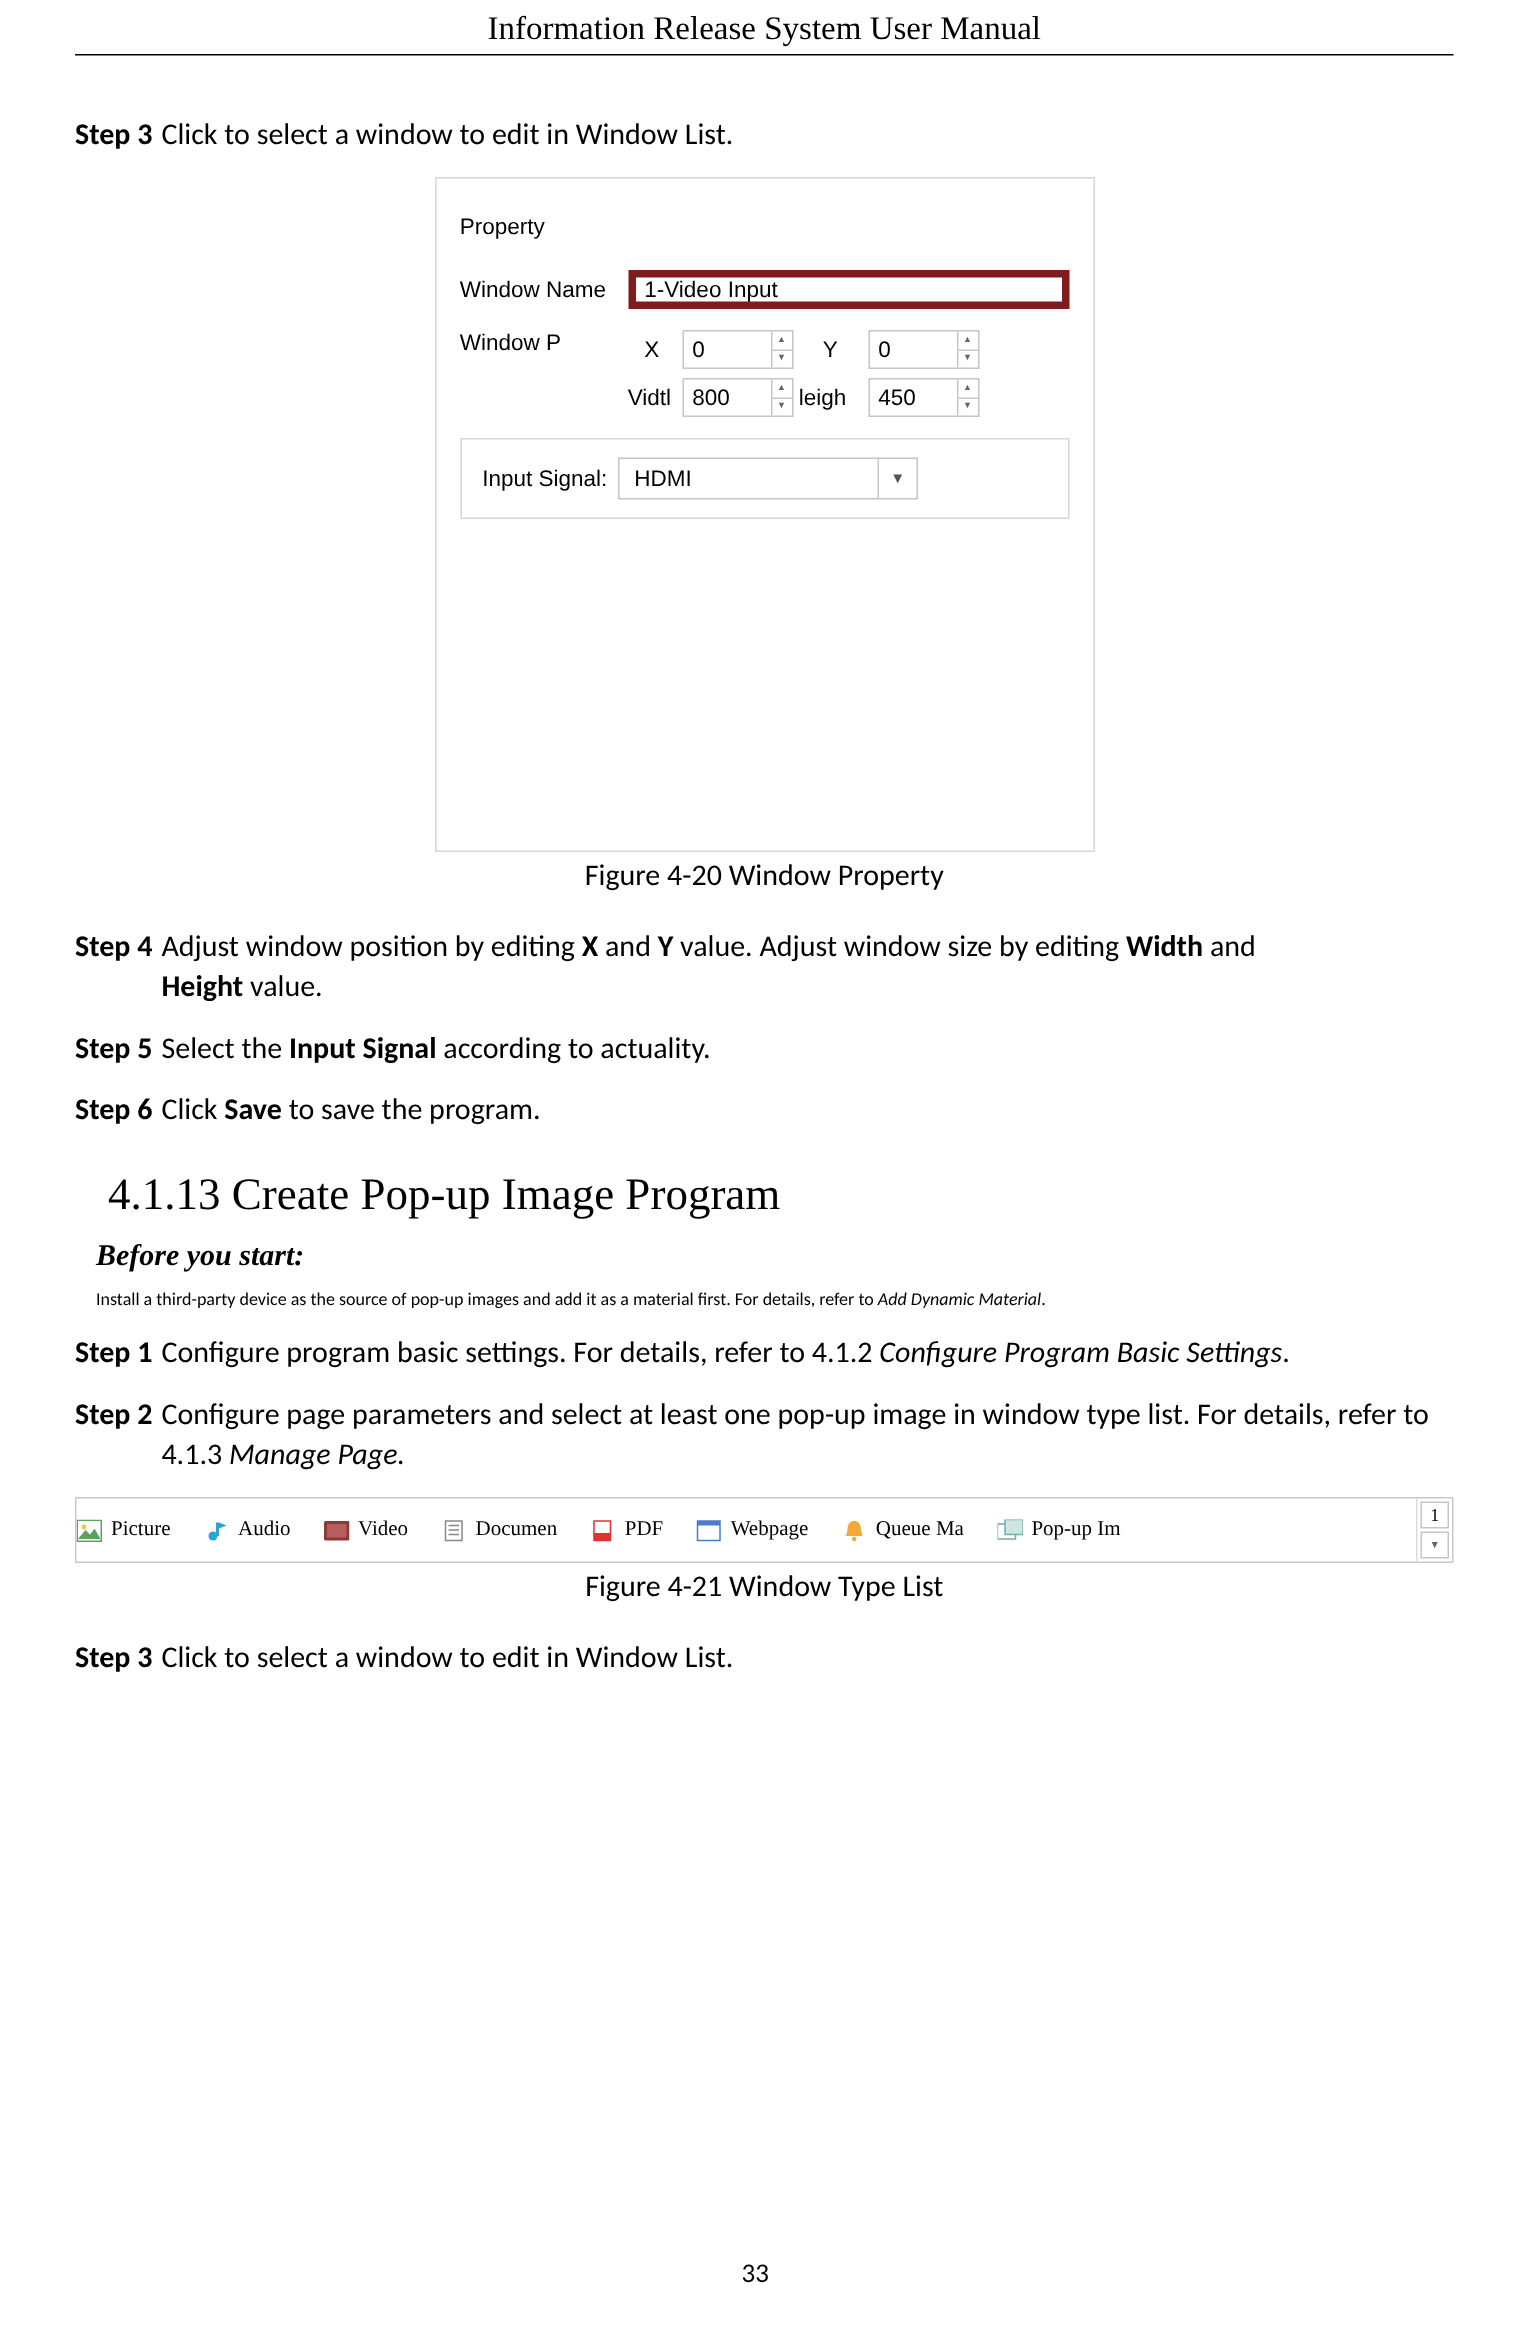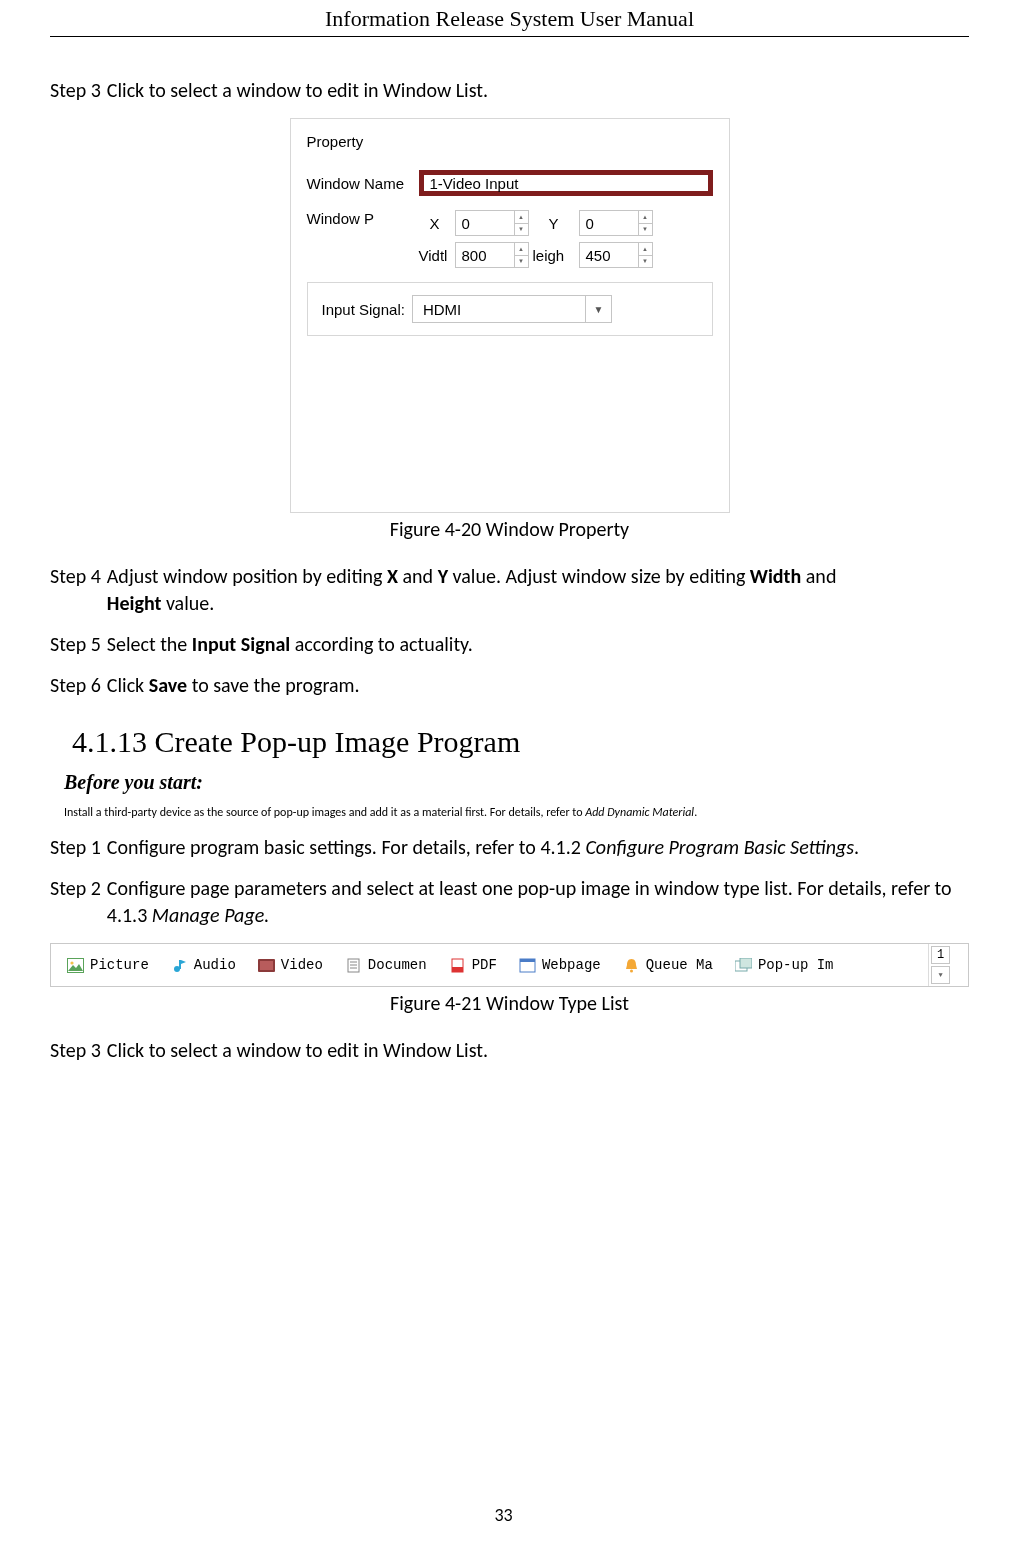--- a/index.html
+++ b/index.html
@@ -24,21 +24,21 @@
     border: none;
     border-top: 1.5px solid #000;
     margin-bottom: 40px;
   }
   .step-row {
     font-size: 20px;
     line-height: 1.35;
     margin-bottom: 14px;
     display: flex;
   }
-  .step-label { font-weight: normal; white-space: nowrap; }
+  .step-label { font-weight: bold; white-space: nowrap; }
   .step-body { margin-left: 6px; }
   .section-heading {
     font-family: "Palatino Linotype", Palatino, "Book Antiqua", serif;
     font-size: 30px;
     margin: 26px 0 12px 22px;
     font-weight: normal;
   }
   .before-start {
     font-size: 20px;
     font-weight: bold;
@@ -55,26 +55,26 @@
   .bold { font-weight: bold; }
   .fig-caption {
     text-align: center;
     font-size: 20px;
     margin: 4px 0 22px 0;
   }
   
   .prop-panel-wrap { display: flex; justify-content: center; margin-top: 8px; }
   .prop-panel {
     width: 440px;
-    height: 395px;
+    height: 450px;
     border: 1px solid #d7d7d7;
     background: #fff;
     font-family: Arial, sans-serif;
     font-size: 15px;
-    padding: 14px 16px 10px 16px;
+    padding: 24px 16px 10px 16px;
     position: relative;
   }
   .prop-title { margin-bottom: 20px; }
   .prop-row { display: flex; align-items: center; margin-bottom: 14px; gap: 10px; }
   .prop-label { width: 102px; }
   .txt-input {
     border: 5px solid #7f1d1d;
     height: 26px;
     padding: 0 6px;
     background: #fff;
@@ -141,23 +141,23 @@
     font-size: 10px;
     color: #555;
   }
   
   .toolbar-wrap {
     border: 1px solid #c9c9c9;
     height: 44px;
     margin: 6px 0 4px 0;
     display: flex;
     align-items: center;
-    padding: 0 16px;
+    padding: 0 0;
     background: #fff;
-    font-family: Liberation Mono, monospace;
+    font-family: Liberation Serif, serif;
     font-size: 14px;
     gap: 0;
     overflow: hidden;
     position: relative;
   }
   .toolbar-scroll {
     flex: 1;
     display: flex;
     align-items: center;
     gap: 22px;

